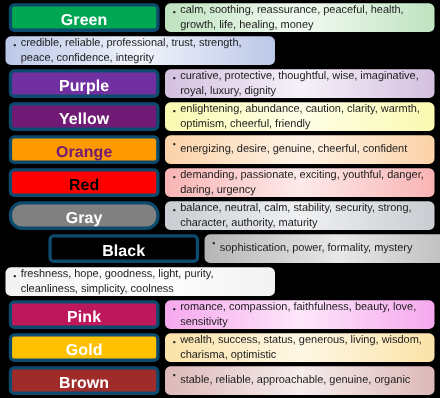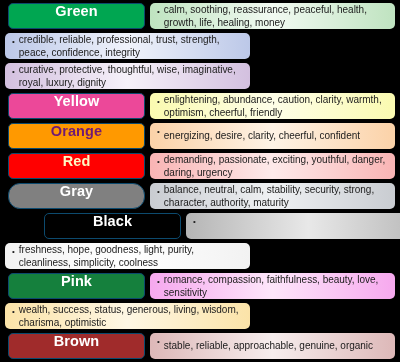--- a/index.html
+++ b/index.html
@@ -28,24 +28,24 @@
     margin-bottom: 2px;
     display: flex;
     align-items: center;
     flex: 0 0 auto;
   }
   .swatch {
     width: 137px;
     margin-left: 8px;
     height: 26px;
     border-radius: 5px;
-    border: 1px solid #0c4a6e;
+    border: 3px solid #0c4a6e;
     box-sizing: border-box;
     display: flex;
-    align-items: flex-start;
+    align-items: flex-end;
     justify-content: center;
     flex: 0 0 auto;
   }
   .swatch-label {
     font-size: 14.5px;
     font-weight: bold;
     letter-spacing: 0.1px;
     line-height: 1;
     white-space: nowrap;
   }
@@ -90,46 +90,49 @@
         <span class="desc-text">calm, soothing, reassurance, peaceful, health, growth, life, healing, money</span>
       </div>
     </div>
     <div class="row">
       <div class="desc" style="background: linear-gradient(to right, rgb(188, 200, 232) 0%, rgb(240, 243, 251) 50%, rgb(188, 200, 232) 100%);">
         <span class="bullet">•</span>
         <span class="desc-text">credible, reliable, professional, trust, strength, peace, confidence, integrity</span>
       </div>
     </div>
     <div class="row">
+      <div class="swatch" style="background: rgb(112, 48, 160);">
+        <span class="swatch-label" style="color: rgb(255, 255, 255);">Purple</span>
+      </div>
       <div class="desc" style="background: linear-gradient(to right, rgb(211, 192, 223) 0%, rgb(246, 241, 249) 50%, rgb(211, 192, 223) 100%);">
         <span class="bullet">•</span>
         <span class="desc-text">curative, protective, thoughtful, wise, imaginative, royal, luxury, dignity</span>
       </div>
     </div>
     <div class="row">
-      <div class="swatch" style="background: #ec4899;">
+      <div class="swatch" style="background: #701a75;">
         <span class="swatch-label" style="color: rgb(255, 255, 255);">Yellow</span>
       </div>
       <div class="desc" style="background: linear-gradient(to right, rgb(250, 250, 176) 0%, rgb(254, 254, 232) 50%, rgb(250, 250, 176) 100%);">
         <span class="bullet">•</span>
         <span class="desc-text">enlightening, abundance, caution, clarity, warmth, optimism, cheerful, friendly</span>
       </div>
     </div>
     <div class="row">
       <div class="swatch" style="background: rgb(255, 153, 0);">
         <span class="swatch-label" style="color: #701a75;">Orange</span>
       </div>
       <div class="desc" style="background: linear-gradient(to right, rgb(251, 210, 168) 0%, rgb(254, 243, 230) 50%, rgb(251, 210, 168) 100%);">
         <span class="bullet">•</span>
-        <span class="desc-text">energizing, desire, clarity, cheerful, confident</span>
+        <span class="desc-text">energizing, desire, genuine, cheerful, confident</span>
       </div>
     </div>
     <div class="row">
       <div class="swatch" style="background: rgb(255, 0, 0);">
-        <span class="swatch-label" style="color: #fef9c3;">Red</span>
+        <span class="swatch-label" style="color: #000000;">Red</span>
       </div>
       <div class="desc" style="background: linear-gradient(to right, rgb(249, 180, 180) 0%, rgb(253, 234, 234) 50%, rgb(249, 180, 180) 100%);">
         <span class="bullet">•</span>
         <span class="desc-text">demanding, passionate, exciting, youthful, danger, daring, urgency</span>
       </div>
     </div>
     <div class="row">
       <div class="swatch" style="background: rgb(128, 128, 128); border-radius: 12px;">
         <span class="swatch-label" style="color: rgb(255, 255, 255);">Gray</span>
       </div>
@@ -137,38 +140,42 @@
         <span class="bullet">•</span>
         <span class="desc-text">balance, neutral, calm, stability, security, strong, character, authority,  maturity</span>
       </div>
     </div>
     <div class="row">
       <div class="swatch" style="background: rgb(0, 0, 0); margin-left: 44px;">
         <span class="swatch-label" style="color: rgb(255, 255, 255);">Black</span>
       </div>
       <div class="desc" style="background: linear-gradient(to right, rgb(181, 181, 181) 0%, rgb(232, 232, 232) 50%, rgb(181, 181, 181) 100%);">
         <span class="bullet">•</span>
+        <span class="desc-text">sophistication, power, formality, mystery</span>
       </div>
     </div>
     <div class="row">
       <div class="desc" style="background: linear-gradient(to right, rgb(242, 242, 242) 0%, rgb(255, 255, 255) 50%, rgb(242, 242, 242) 100%);">
         <span class="bullet">•</span>
         <span class="desc-text">freshness, hope, goodness, light, purity, cleanliness, simplicity, coolness</span>
       </div>
     </div>
     <div class="row">
-      <div class="swatch" style="background: #15803d;">
+      <div class="swatch" style="background: #be185d;">
         <span class="swatch-label" style="color: rgb(255, 255, 255);">Pink</span>
       </div>
       <div class="desc" style="background: linear-gradient(to right, rgb(246, 168, 238) 0%, rgb(253, 230, 250) 50%, rgb(246, 168, 238) 100%);">
         <span class="bullet">•</span>
         <span class="desc-text">romance, compassion, faithfulness, beauty,  love, sensitivity</span>
       </div>
     </div>
     <div class="row">
+      <div class="swatch" style="background: rgb(255, 192, 0);">
+        <span class="swatch-label" style="color: rgb(255, 255, 255);">Gold</span>
+      </div>
       <div class="desc" style="background: linear-gradient(to right, rgb(251, 227, 168) 0%, rgb(254, 247, 228) 50%, rgb(251, 227, 168) 100%);">
         <span class="bullet">•</span>
         <span class="desc-text">wealth, success, status, generous, living, wisdom, charisma, optimistic</span>
       </div>
     </div>
     <div class="row">
       <div class="swatch" style="background: rgb(160, 43, 43);">
         <span class="swatch-label" style="color: rgb(255, 255, 255);">Brown</span>
       </div>
       <div class="desc" style="background: linear-gradient(to right, rgb(221, 184, 184) 0%, rgb(246, 237, 237) 50%, rgb(221, 184, 184) 100%);">

